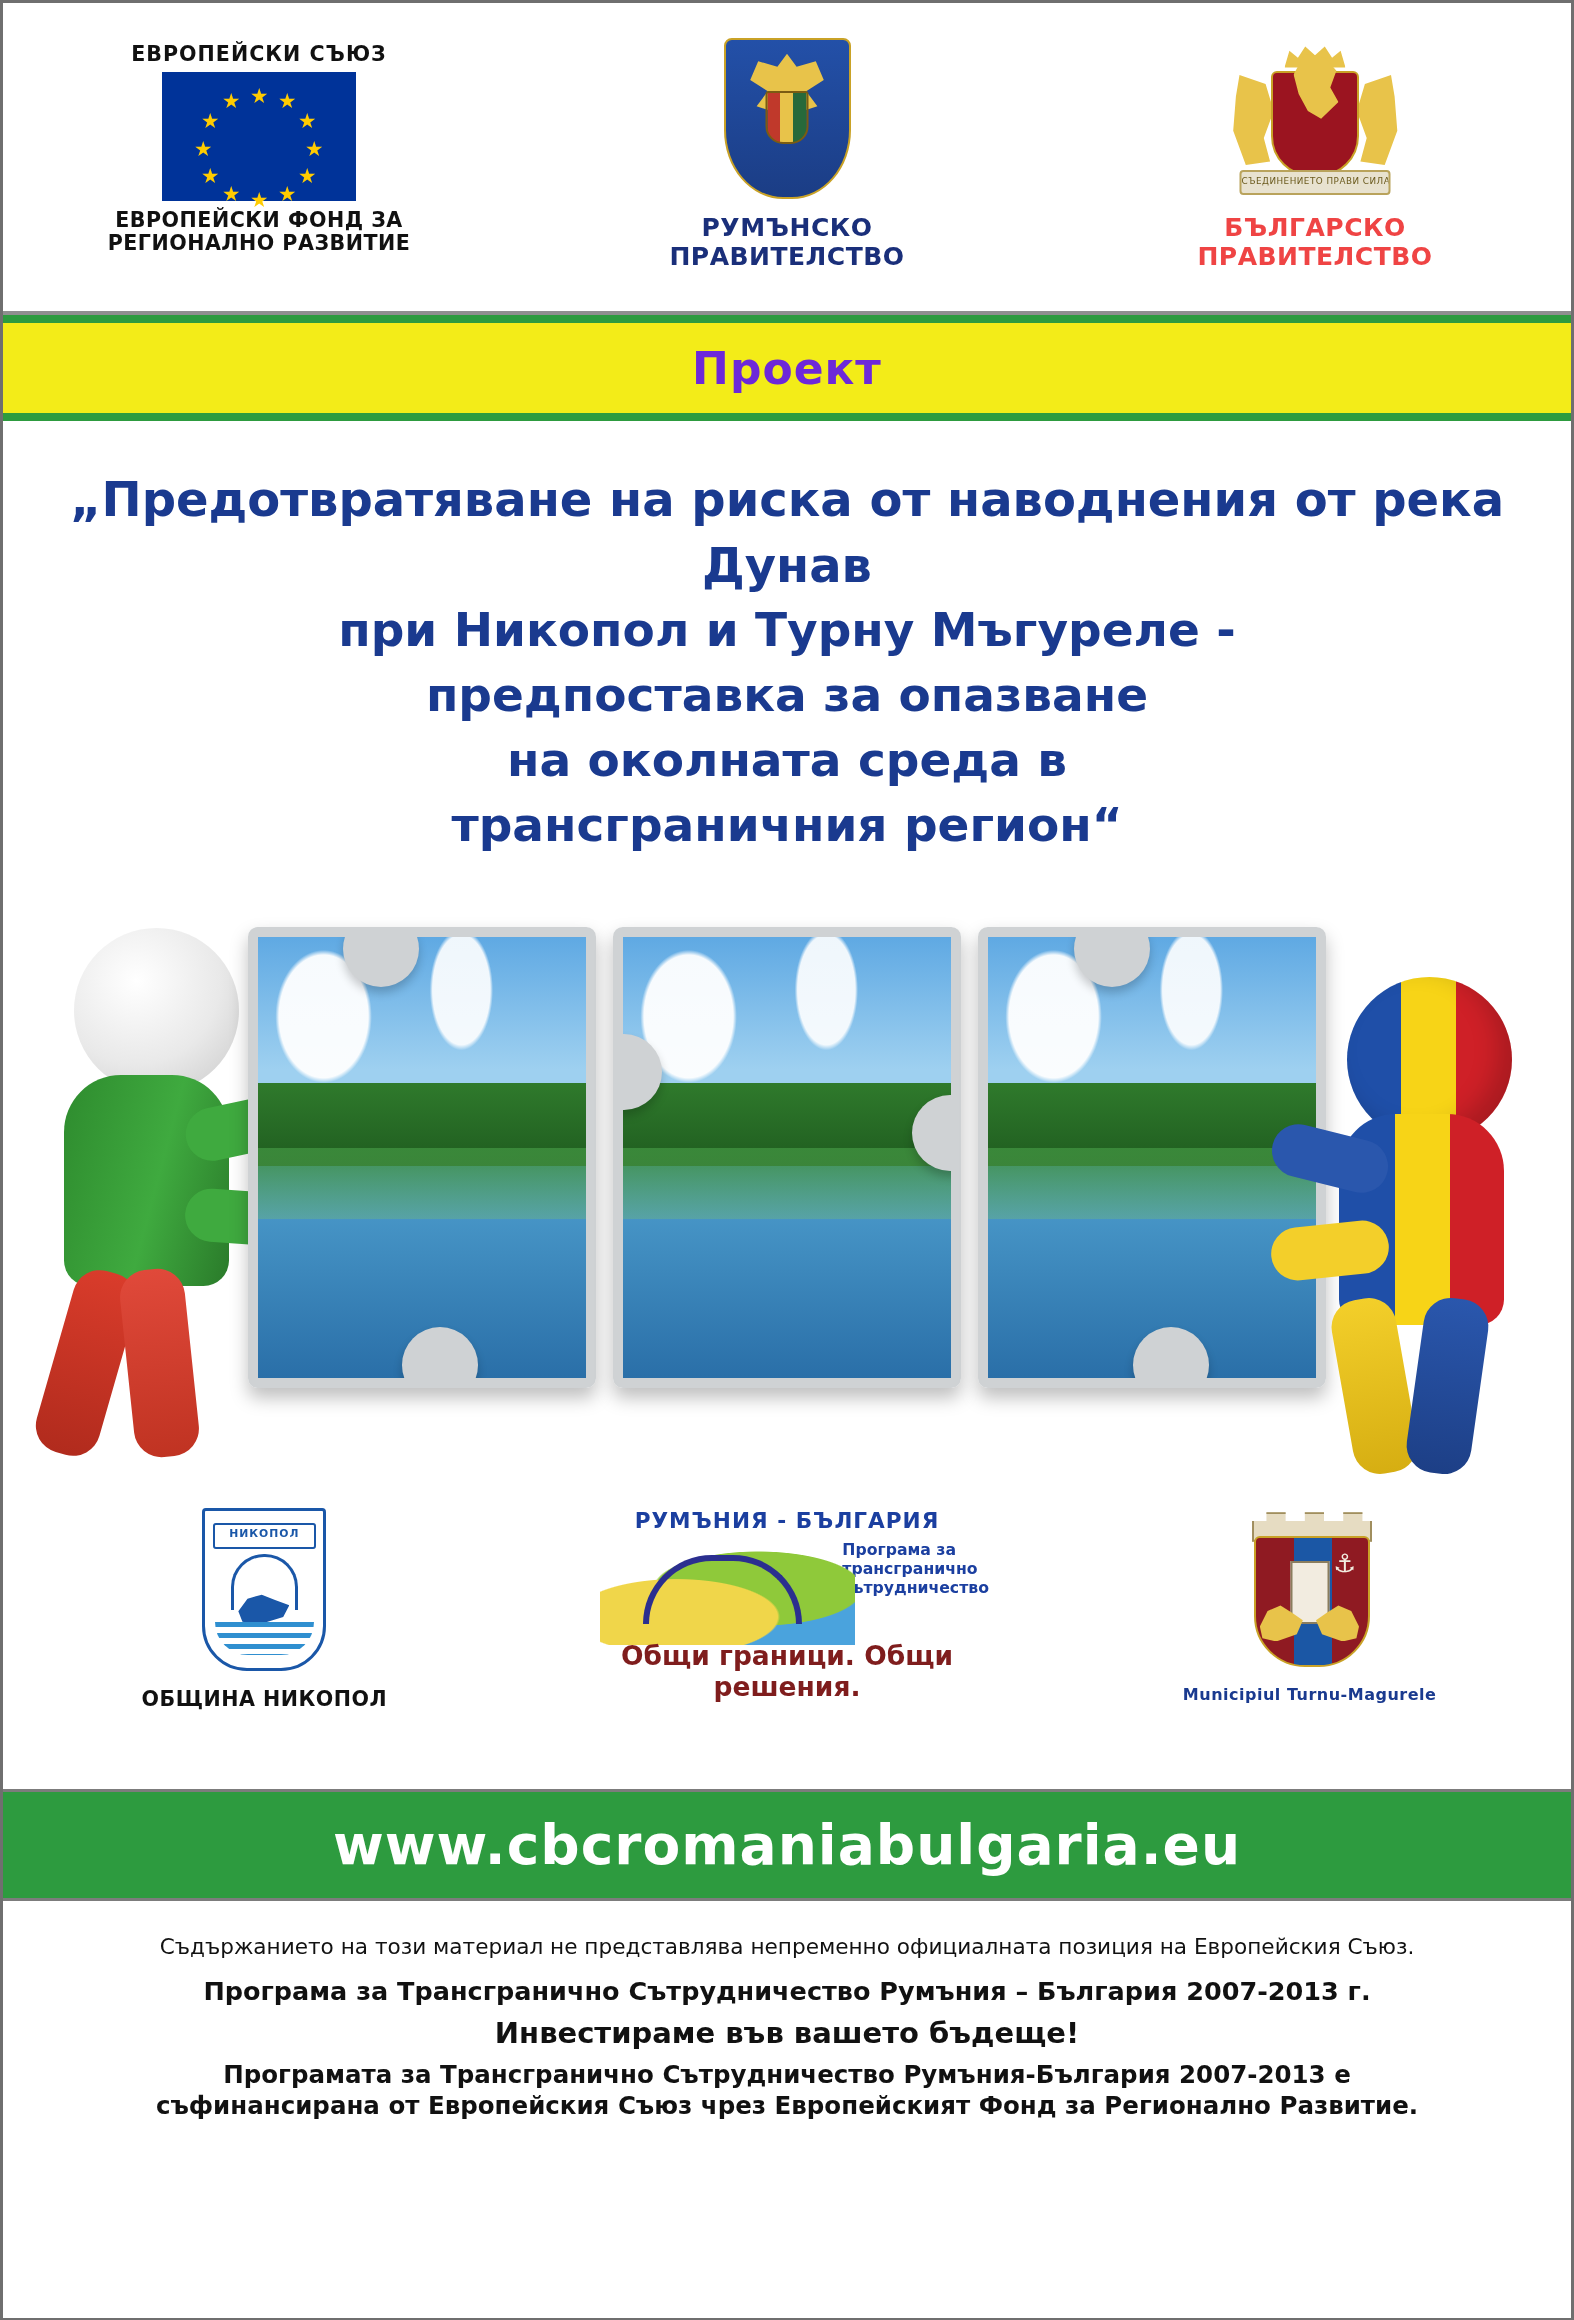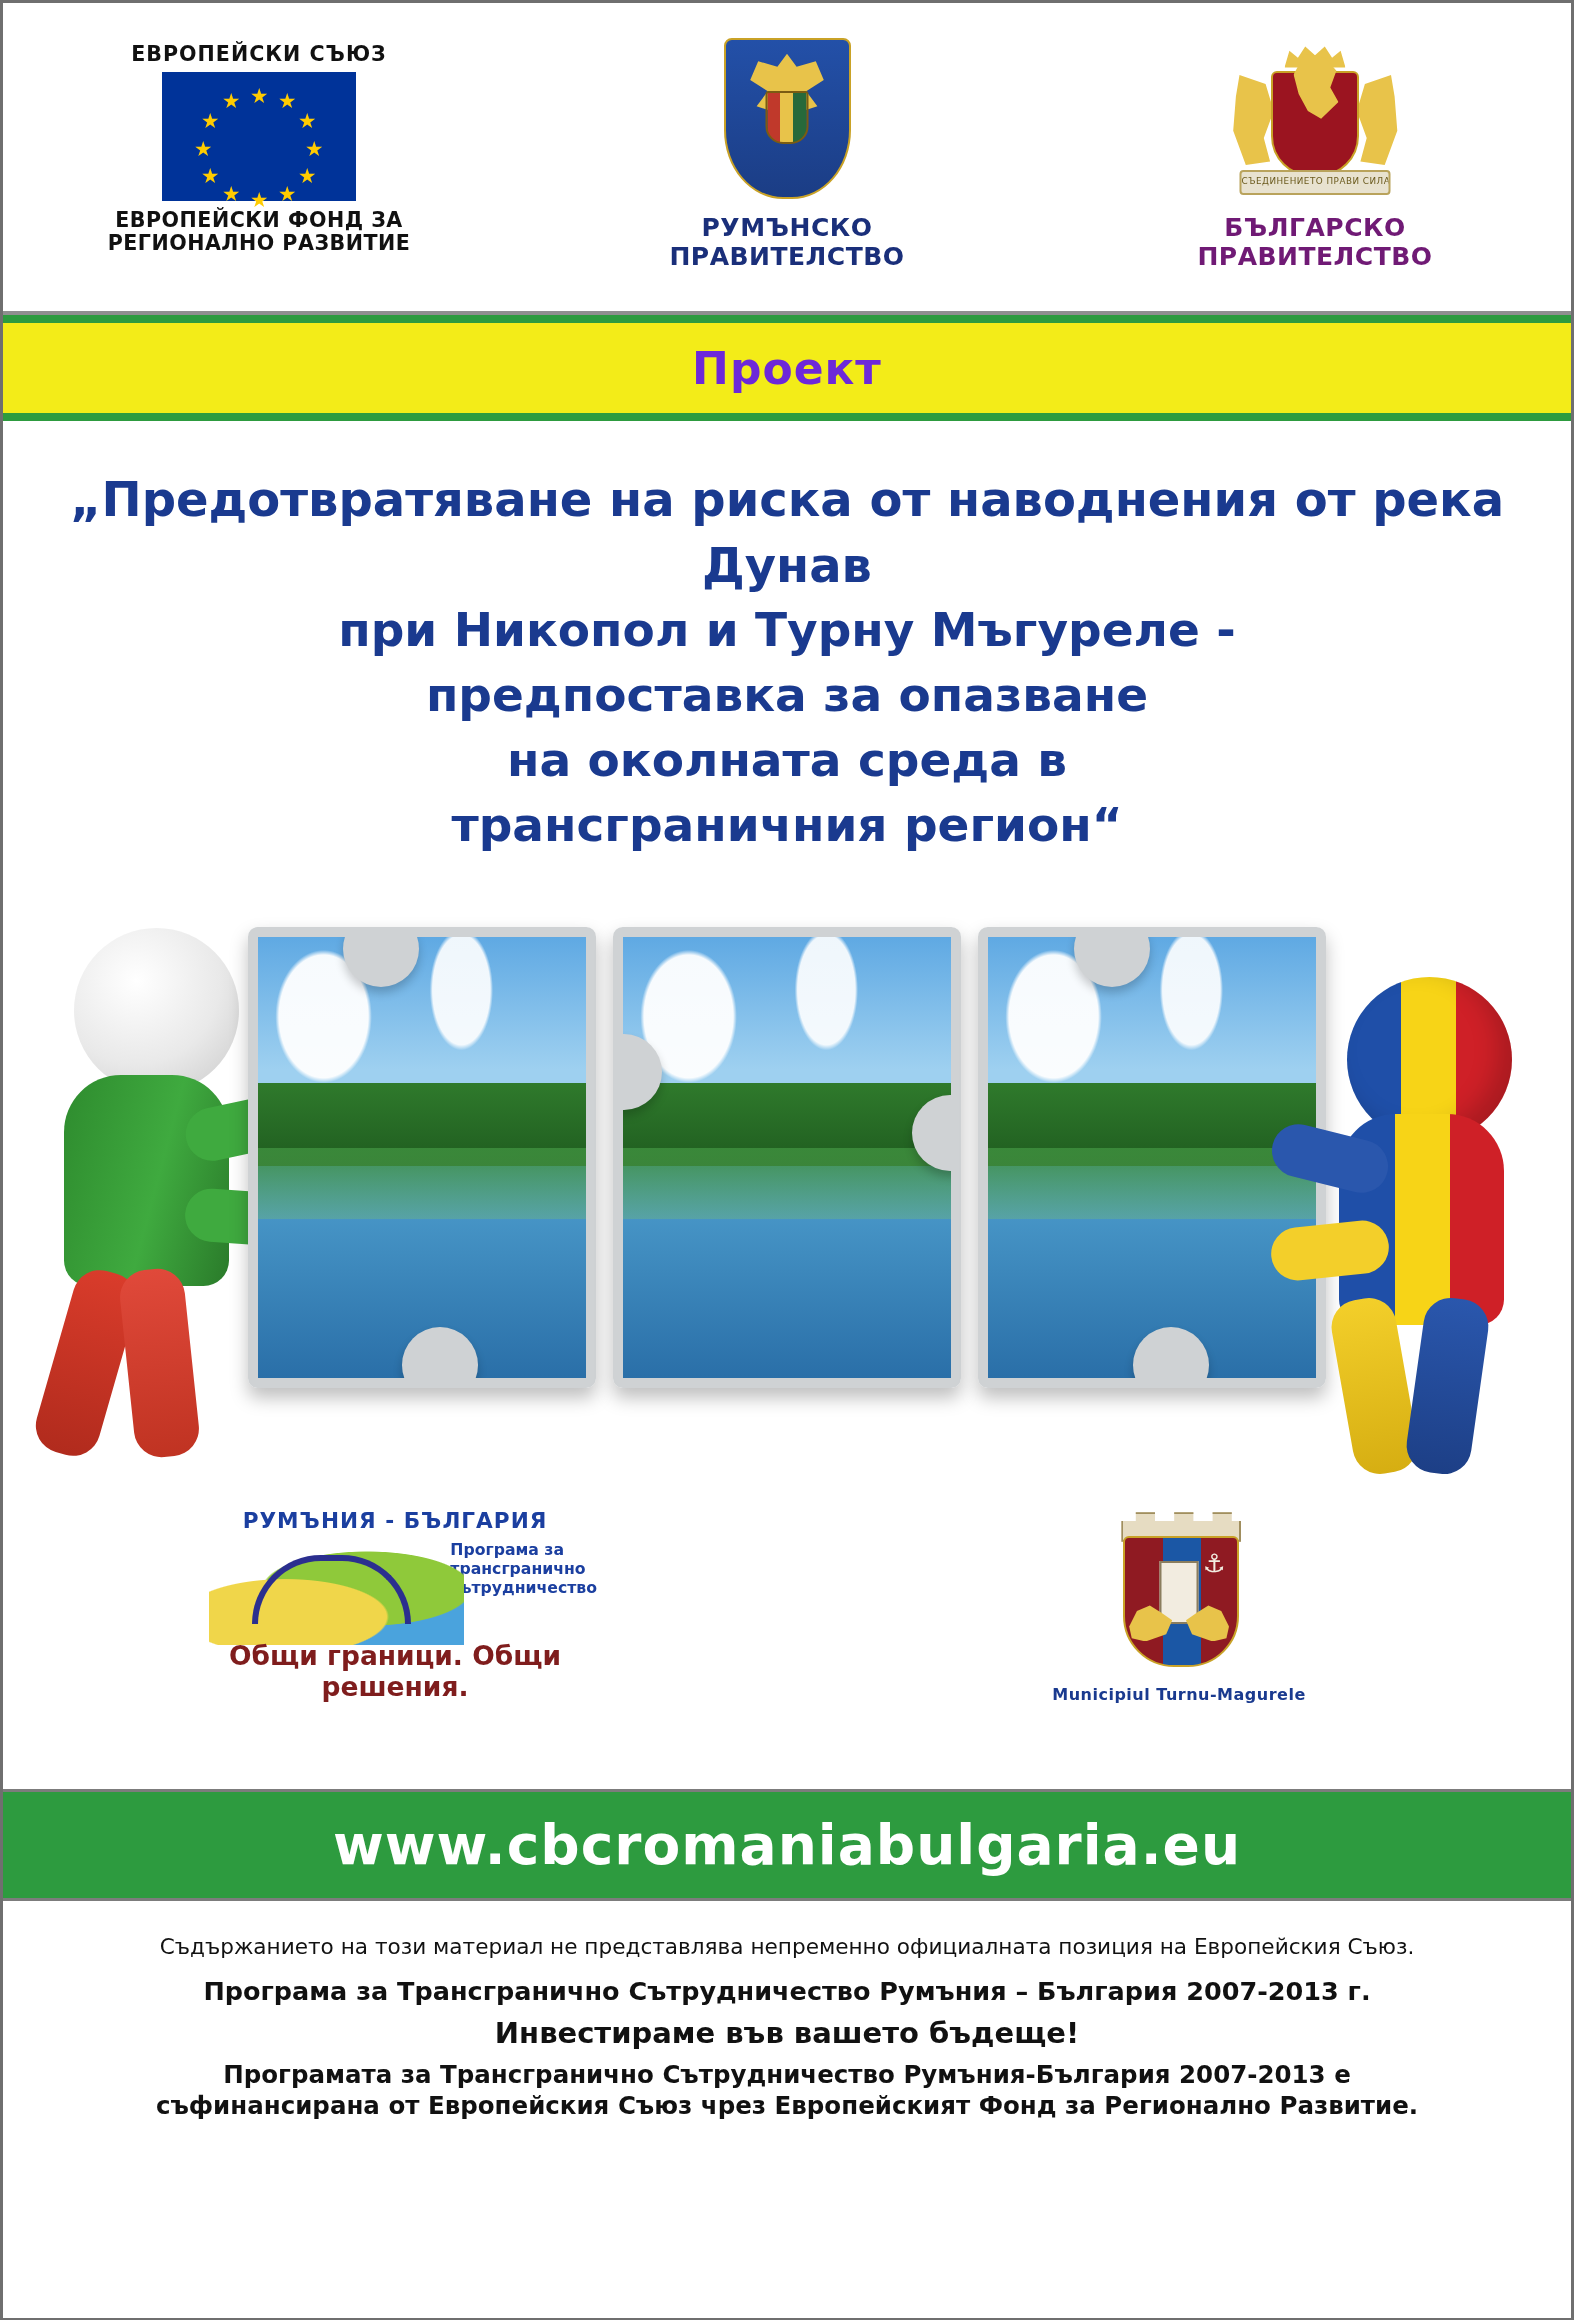--- a/index.html
+++ b/index.html
@@ -74,21 +74,21 @@
     align-items: flex-end;
     justify-content: center;
   }
   .crest-label {
     font-size: 25px;
     font-weight: bold;
     letter-spacing: 0.5px;
     margin-top: 13.7px;
   }
   .ro-label { color: #1a2f7a; }
-  .bg-label { color: #701a75; }
+  .bg-label { color: #ef4444; }
 
   
   .ro-shield {
     width: 123px;
     height: 157px;
     background: linear-gradient(#2350a8, #1b3d85);
     border: 2.9px solid #c9a227;
     border-radius: 7.8px 7.8px 59px 59px / 7.8px 7.8px 69px 69px;
     position: relative;
   }
@@ -662,20 +662,29 @@
       <div class="legs">
         <div class="leg a"></div>
         <div class="leg b"></div>
       </div>
     </div>
 
   </div>
 
   <div class="partners">
 
+    <div class="partner">
+      <div class="nikopol-emblem">
+        <div class="band">НИКОПОЛ</div>
+        <div class="arch"></div>
+        <div class="lion"></div>
+        <div class="waves"></div>
+      </div>
+      <div class="partner-label">ОБЩИНА НИКОПОЛ</div>
+    </div>
 
     <div class="partner">
       <div class="cbc">
         <div class="cbc-top">РУМЪНИЯ - БЪЛГАРИЯ</div>
         <div class="cbc-sub">
           <div>Програма за</div>
           <div>трансгранично</div>
           <div>сътрудничество</div>
         </div>
         <div class="cbc-art"></div>

